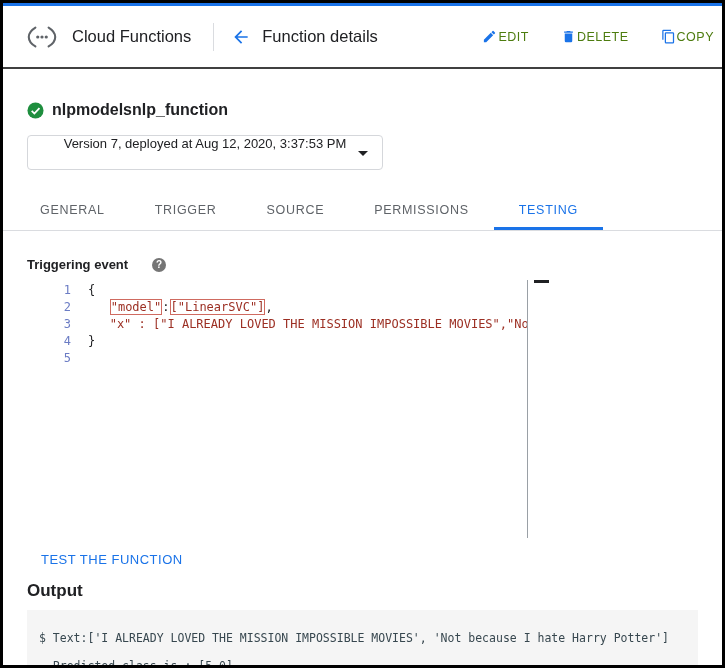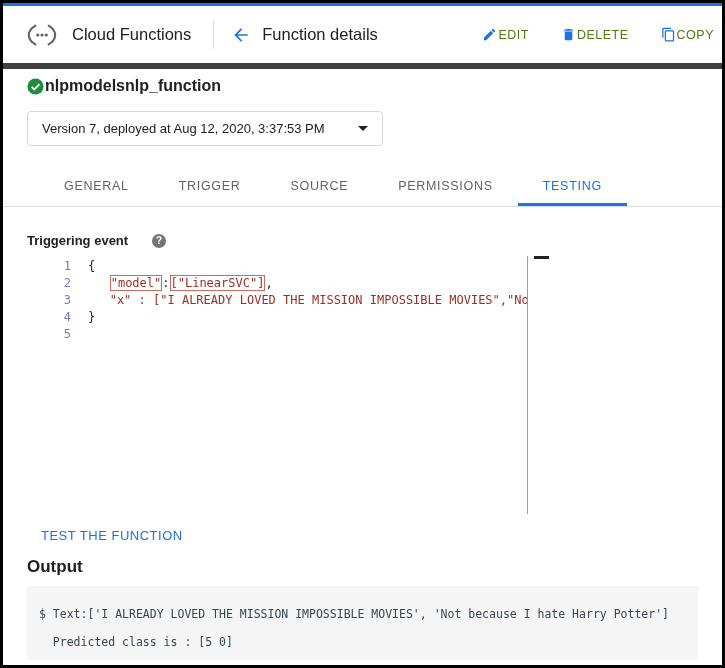--- a/index.html
+++ b/index.html
@@ -2,46 +2,46 @@
 <html><head>
 <meta charset="utf-8">
 <style>
   * { margin:0; padding:0; box-sizing:border-box; }
   html,body { width:725px; height:668px; }
   body { font-family:"Liberation Sans","DejaVu Sans",sans-serif; background:#fff; color:#202124; }
   .frame { width:725px; height:668px; border:3px solid #000; background:#fff; overflow:hidden; position:relative; }
   .accent { height:3px; background:#1a73e8; }
 
   
-  .appbar { height:63px; display:flex; align-items:center; padding:0 8px 0 22px; border-bottom:6px solid #404040; }
+  .appbar { height:63px; display:flex; align-items:center; padding:0 8px 0 22px; border-bottom:2px solid #404040; }
   .logo svg { width:34px; height:26px; display:block; }
   .product { font-size:16.5px; color:#202124; margin-left:13px; white-space:nowrap; }
   .vdiv { width:1px; height:28px; background:#dadce0; margin-left:22px; }
   .back-btn { background:none; border:none; margin-left:14px; padding:3px; cursor:pointer; }
   .back-btn svg { width:20px; height:20px; display:block; }
   .pagetitle { font-size:16.5px; color:#202124; margin-left:8px; white-space:nowrap; }
   .actions { margin-left:auto; display:flex; align-items:center; gap:32px; }
   .action-btn { display:flex; align-items:center; gap:1px; background:none; border:none; color:#4d7c0f;
                 font-family:inherit; font-size:12.5px; font-weight:500; letter-spacing:.5px; cursor:pointer; white-space:nowrap; }
   .action-btn svg { width:15px; height:15px; display:block; }
 
   main { padding:0 24px; }
 
   
-  .title-row { margin-top:8px; display:flex; align-items:center; gap:1px; }
+  .title-row { margin-top:32px; display:flex; align-items:center; gap:8px; }
   .check-badge svg { width:17px; height:17px; display:block; }
   .fn-name { font-size:16px; font-weight:700; color:#202124; }
 
   
   .version-box { margin-top:16px; width:356px; height:35px; border:1px solid #d5d7db; border-radius:4px;
-                 display:flex; align-items:center; padding:0 14px; font-size:13px; color:#202124; cursor:pointer; background:#fff; }
+                 display:flex; align-items:center; padding:0 14px; font-size:13px; color:#202124; cursor:pointer; background:#fff;flex-direction:column; }
   .caret { margin-left:auto; width:0; height:0; border-left:5px solid transparent; border-right:5px solid transparent; border-top:5px solid #202124; }
 
   
-  .tabs { margin:20px -24px 0 -24px; padding-left:36px; display:flex; border-bottom:1px solid #dadce0; }
+  .tabs { margin:20px -24px 0 -24px; padding-left:12px; display:flex; border-bottom:1px solid #dadce0; }
   .tab { padding:0 25px; height:40px; line-height:40px; font-size:12.5px; letter-spacing:.7px; color:#5f6368;
          border-bottom:3px solid transparent; cursor:pointer; white-space:nowrap; }
   .tab.active { color:#1a73e8; border-bottom-color:#1a73e8; font-weight:500; }
 
   
   .trigger-row { margin-top:26px; display:flex; align-items:center; gap:24px; }
   .trigger-label { font-size:13px; font-weight:700; color:#202124; }
   .help { width:14px; height:14px; border-radius:50%; background:#757575; color:#fff; font-size:10px;
           line-height:14px; text-align:center; font-weight:700; cursor:pointer; }
 

